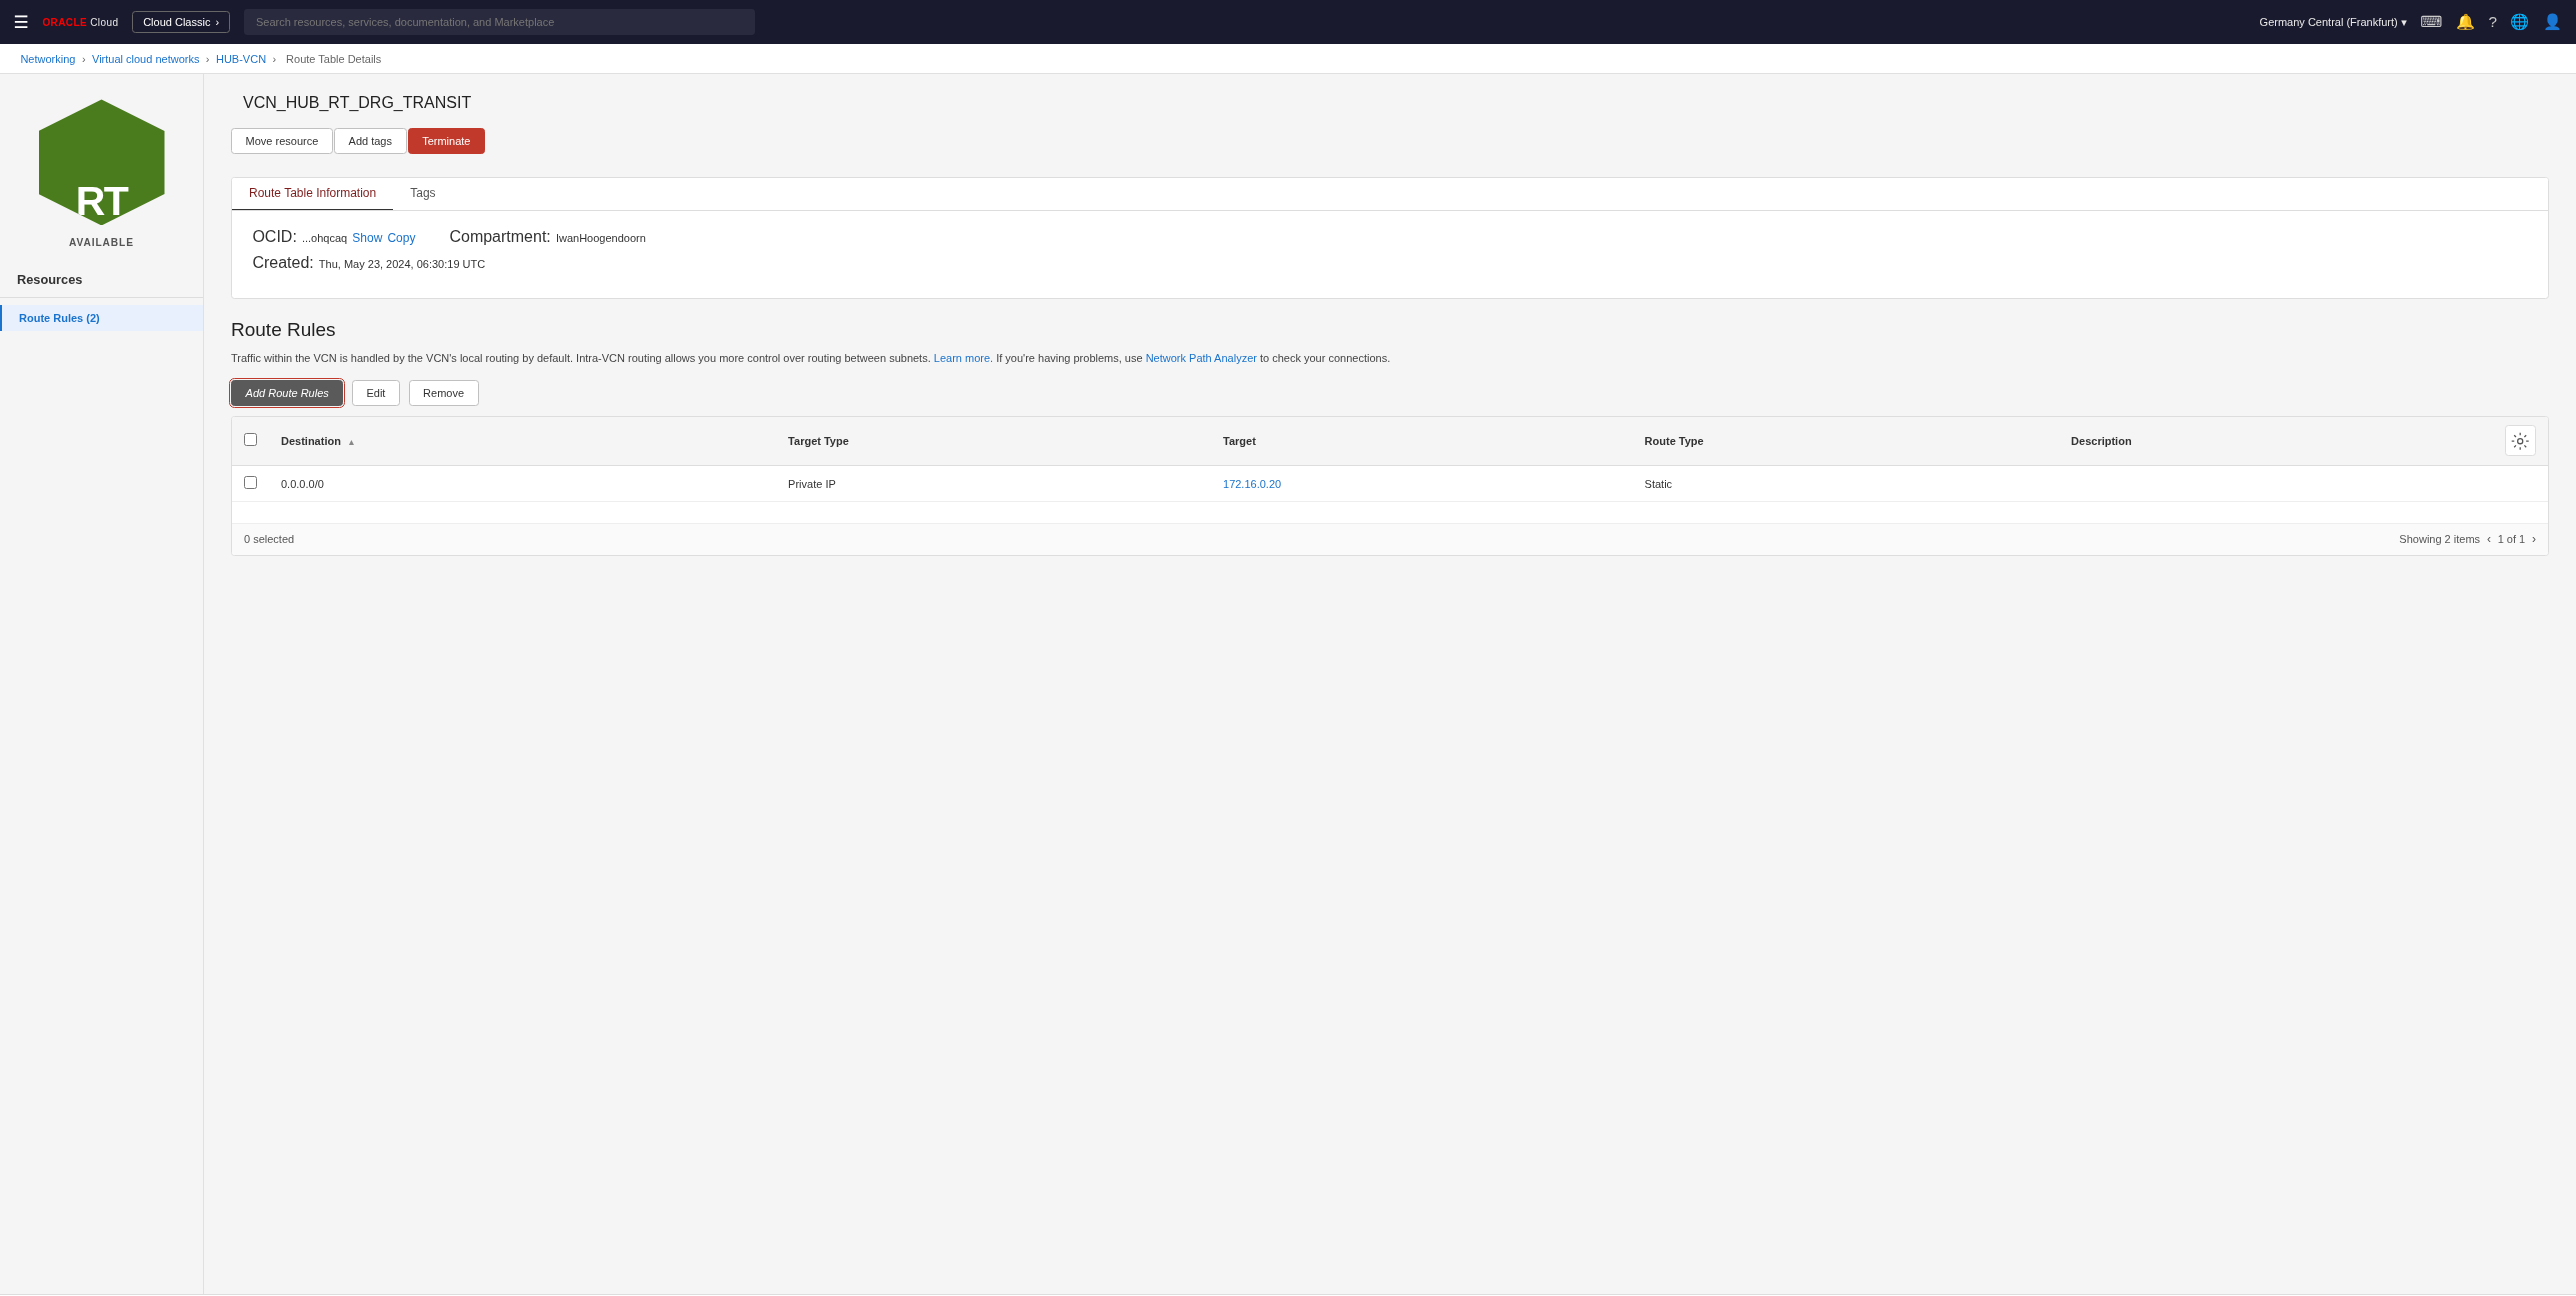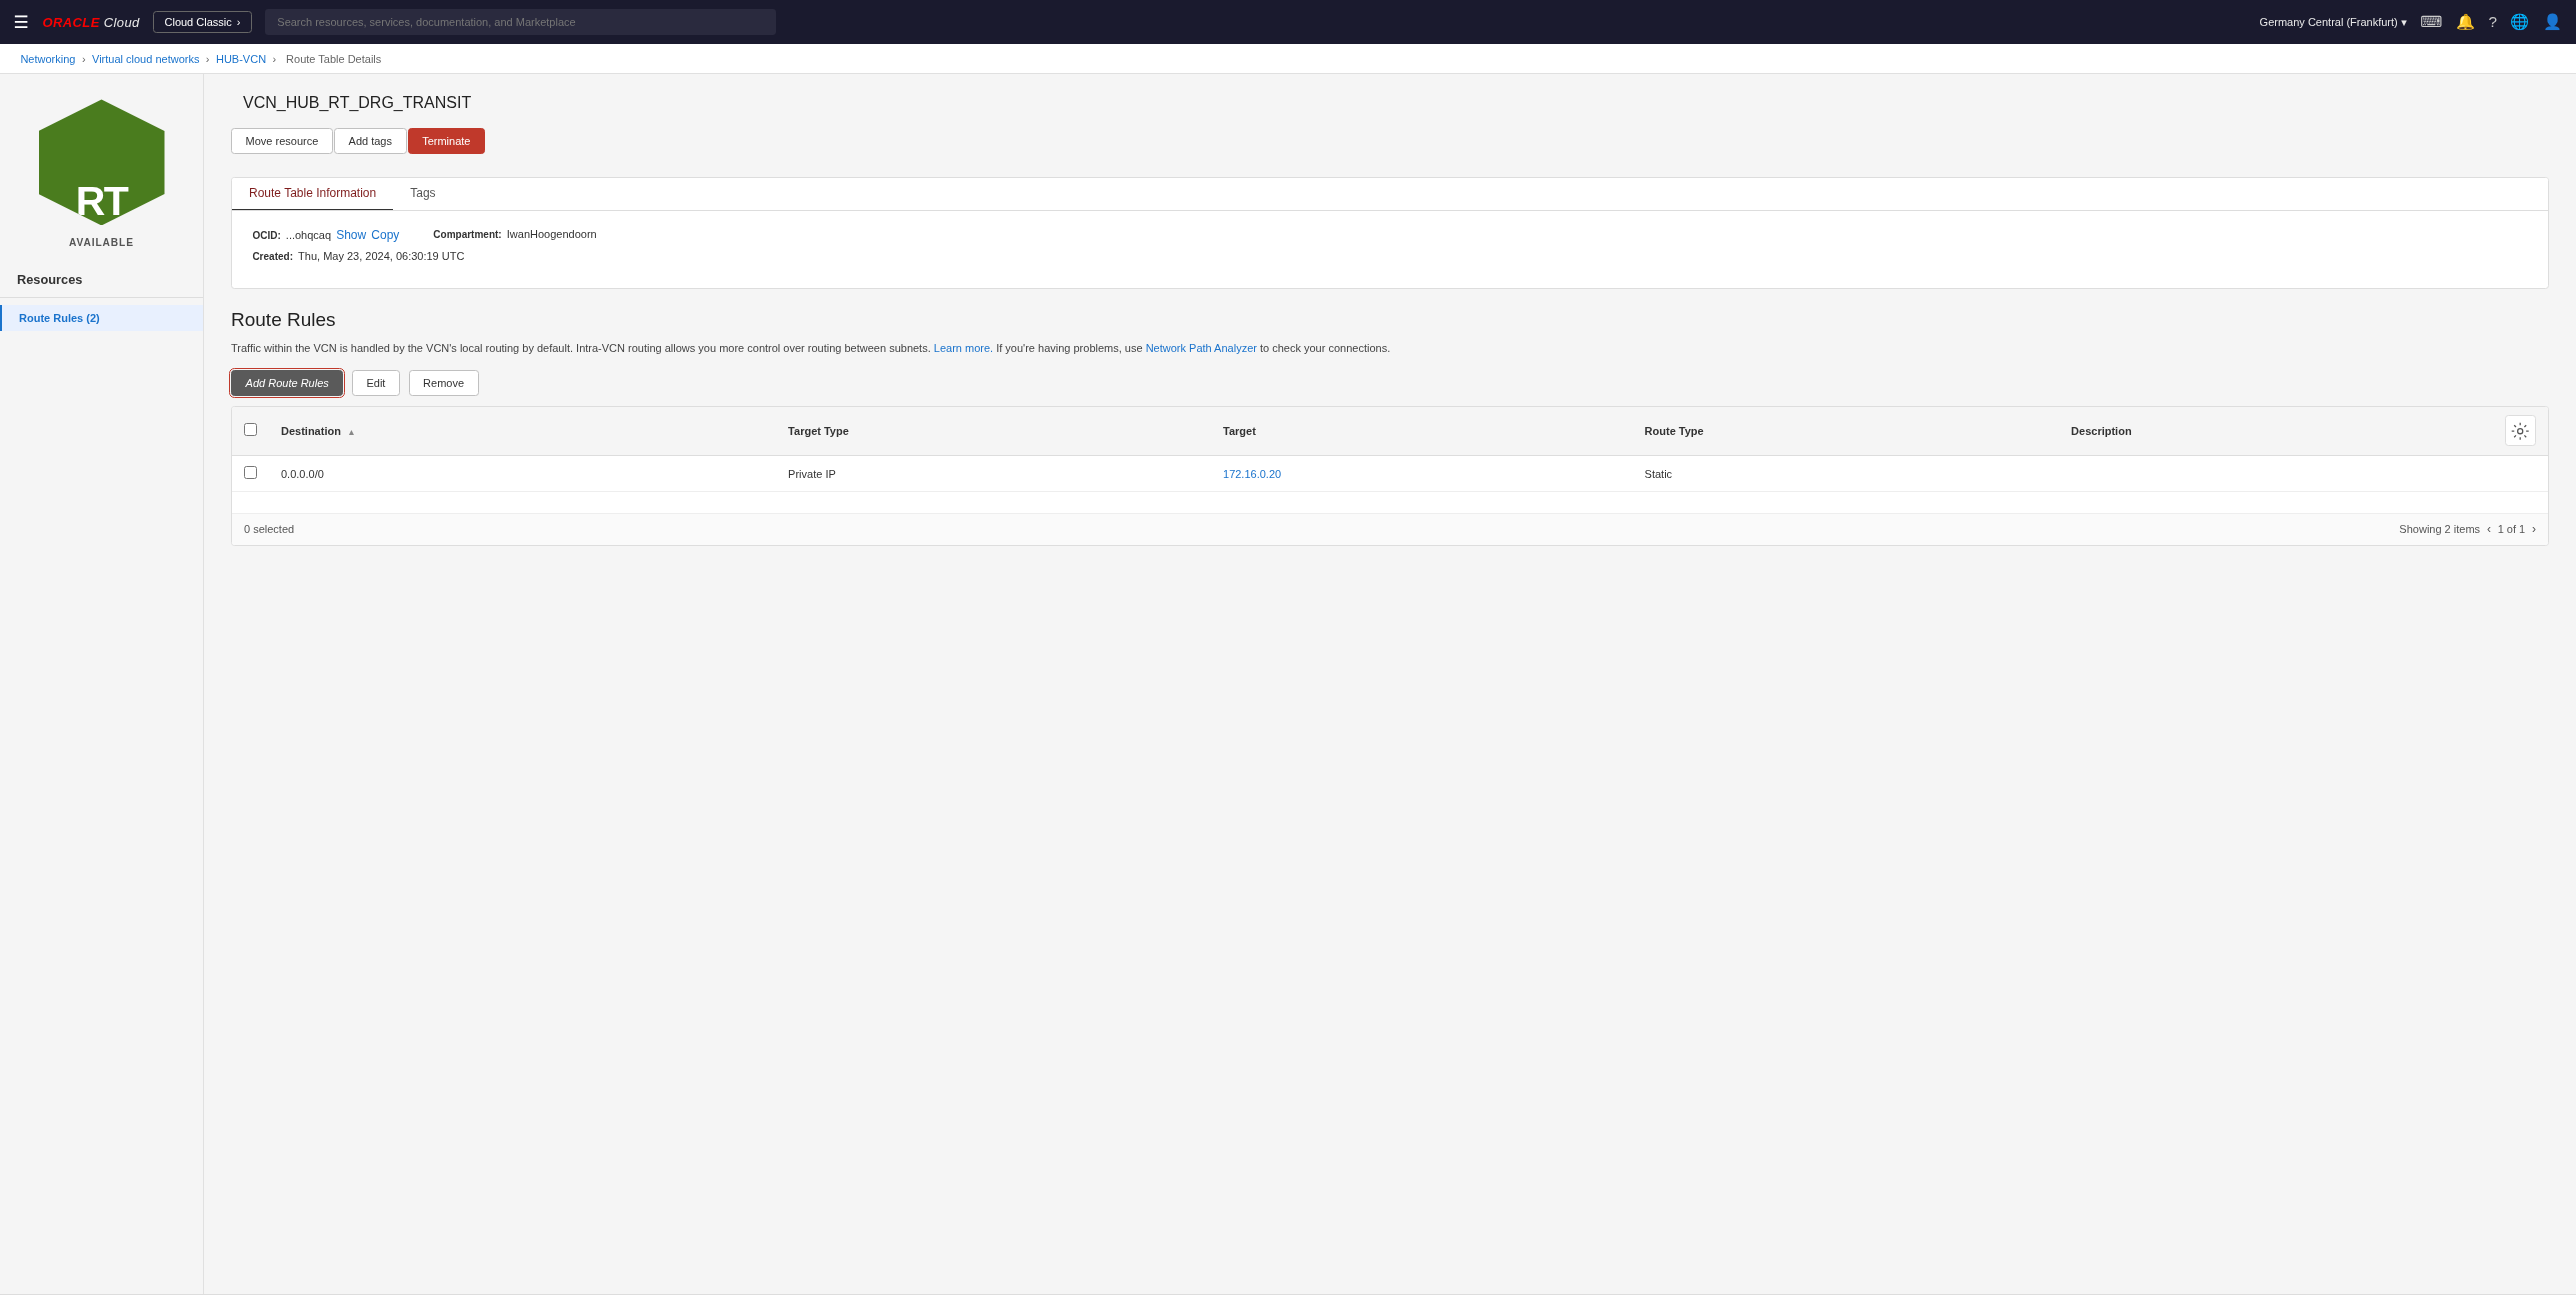--- a/index.html
+++ b/index.html
@@ -11,21 +11,21 @@
       display: flex;
       align-items: center;
       height: 44px;
       padding: 0 13.6px;
       gap: 13.6px;
       position: relative;
       z-index: 100;
     }
     .nav-hamburger { color: #fff; font-size: 17px; cursor: pointer; }
     .oracle-logo { display: flex; align-items: center; gap: 5.1px; }
-    .oracle-logo-text { color: #e8e8e8; font-size: 13px; font-weight: 300; letter-spacing: 0.4px; font-style: italic; }
+    .oracle-logo-text { color: #e8e8e8; font-size: 10px; font-weight: 300; letter-spacing: 0.4px; }
     .oracle-logo-text span { color: #f80000; font-weight: 700; }
     .cloud-classic-btn {
       border: 0.9px solid #666;
       background: transparent;
       color: #fff;
       padding: 4.3px 10.2px;
       border-radius: 3.4px;
       cursor: pointer;
       font-size: 11px;
       white-space: nowrap;
@@ -149,21 +149,21 @@
     .tab {
       padding: 8.5px 17px;
       cursor: pointer;
       font-size: 12px;
       border-bottom: 1.7px solid transparent;
       color: #555;
     }
     .tab.active { border-bottom: 1.7px solid #333; color: #7f1d1d; font-weight: 400; }
     .info-row { display: flex; gap: 34px; margin-bottom: 8.5px; }
     .info-item { display: flex; gap: 5.1px; align-items: baseline; }
-    .info-label { font-weight: 700; font-size: 10px; }
+    .info-label { font-weight: 400; font-size: 16px; }
     .info-value { font-size: 11px; }
     .info-link { color: #1a73cc; text-decoration: none; text-align: center; }
 
     
     .section-title { font-size: 19px; font-weight: 400; color: #222; margin-bottom: 8.5px; }
     .section-desc { font-size: 11px; color: #444; margin-bottom: 13.6px; line-height: 1.5; }
 
     
     .table-toolbar { display: flex; gap: 8.5px; margin-bottom: 10.2px; align-items: center; }
     .table-container {

